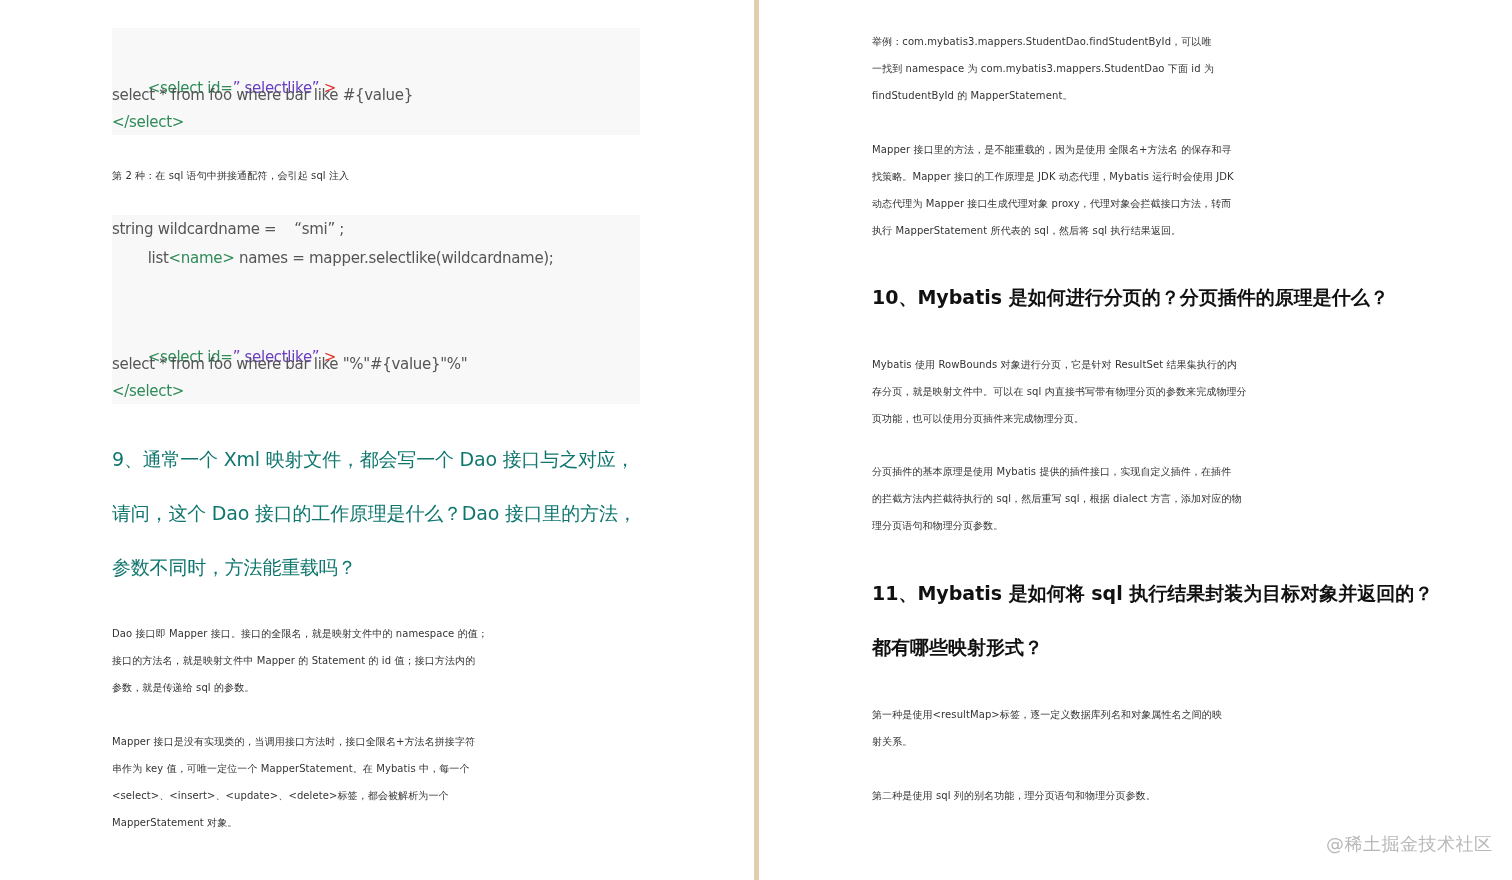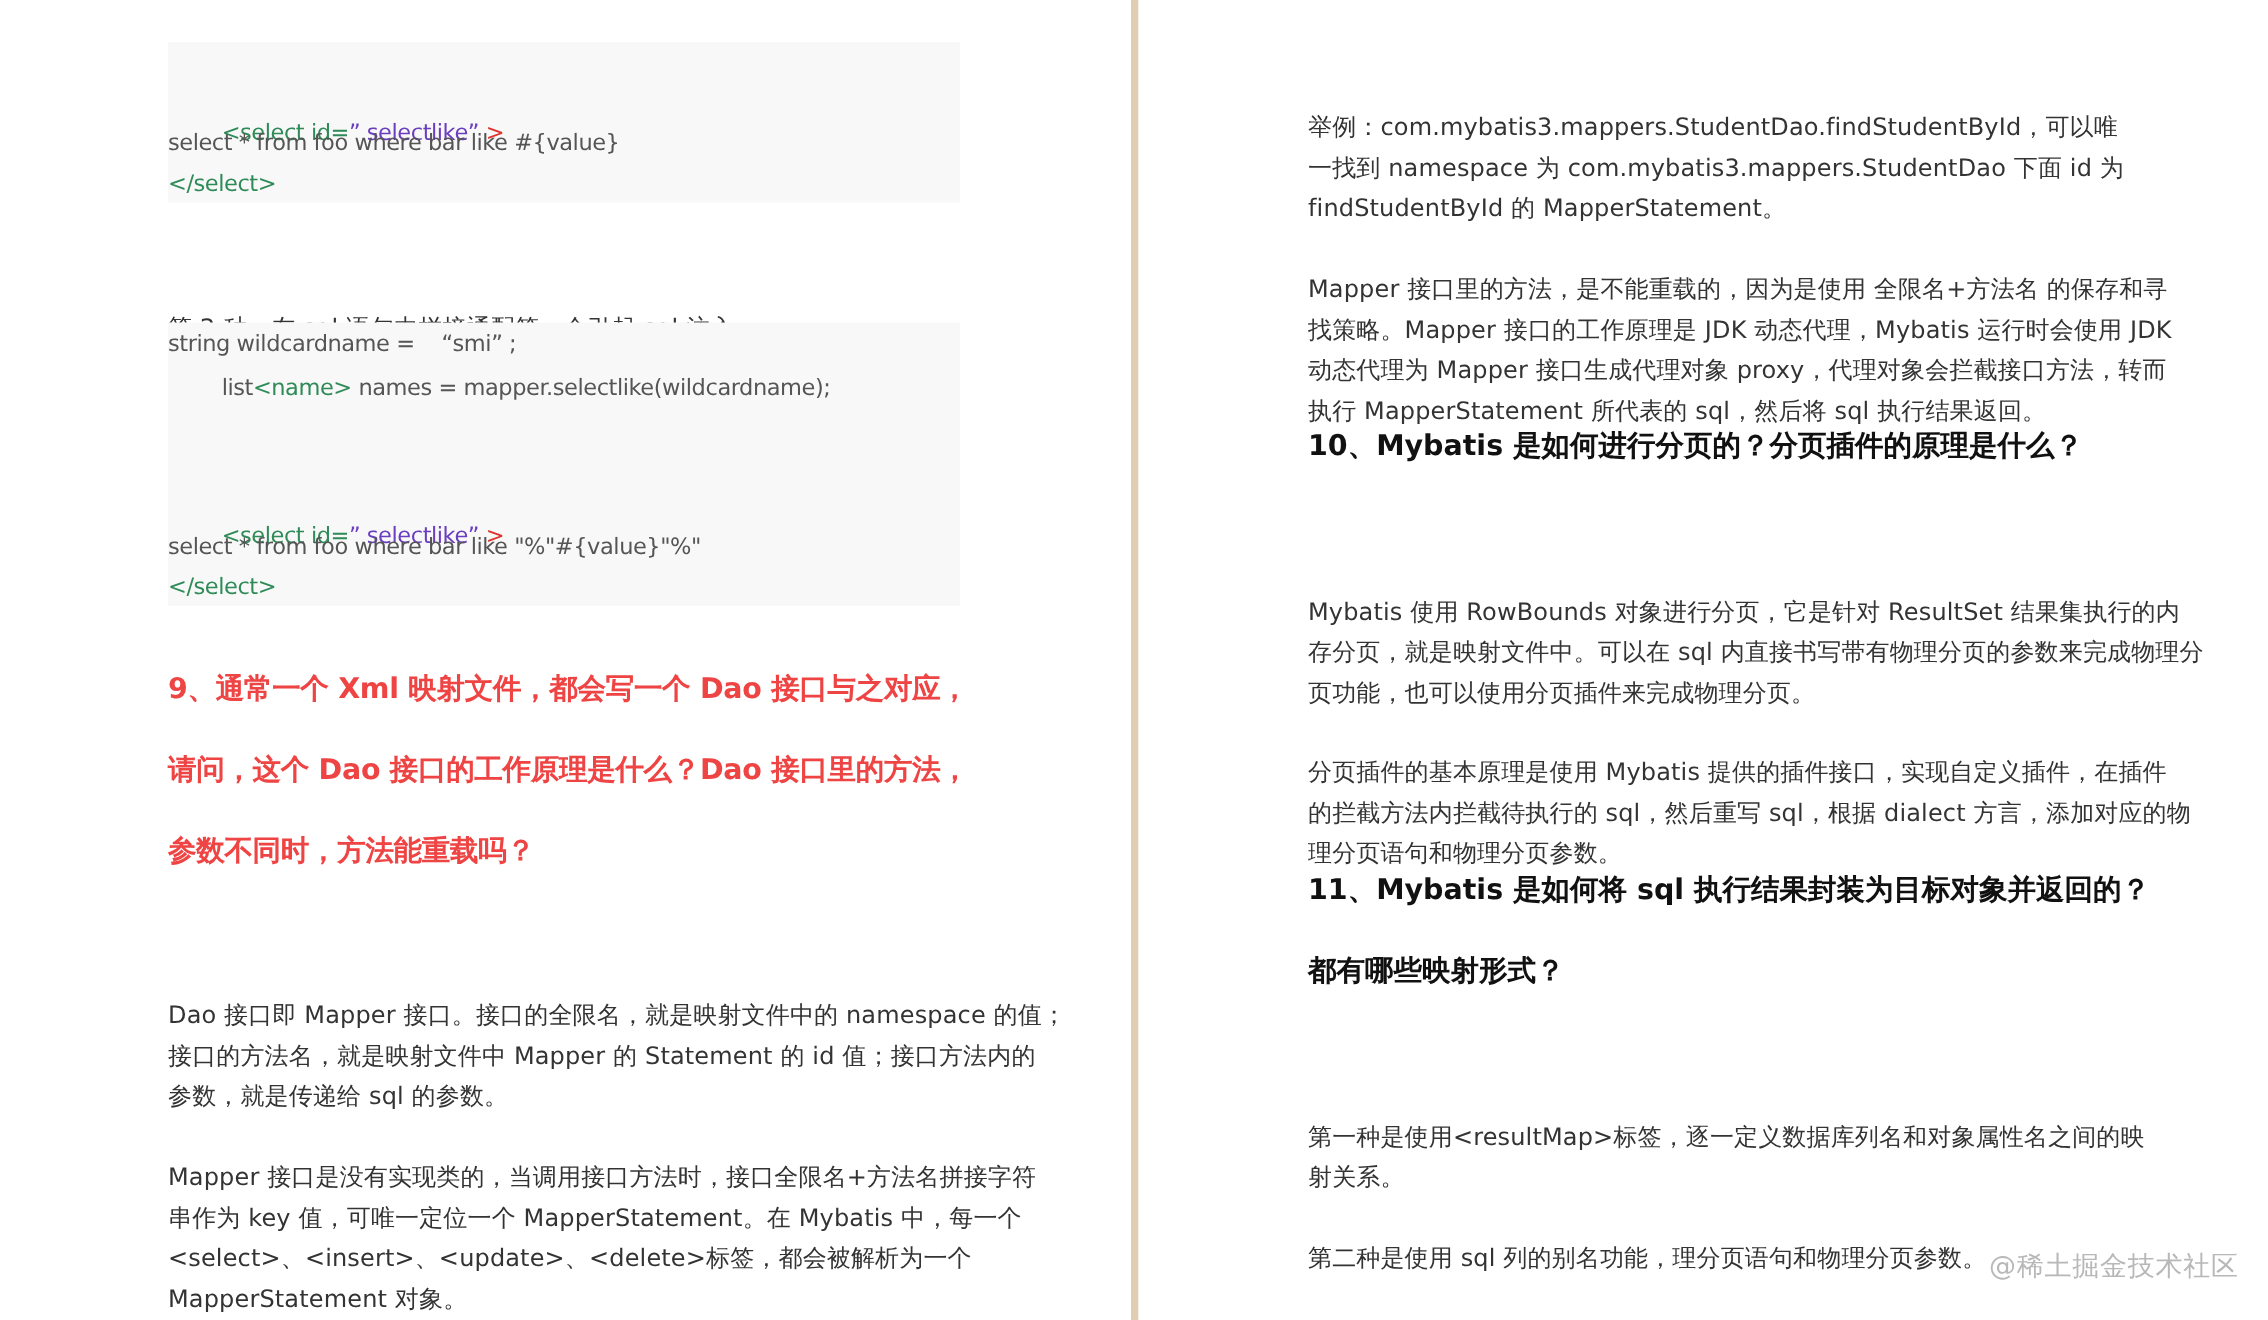--- a/index.html
+++ b/index.html
@@ -53,29 +53,28 @@
       color: #555555;
       font-family: "DejaVu Sans", "Liberation Sans", sans-serif;
       letter-spacing: -0.3px;
     }
     .tok-green { color: #2e8b57; }
     .tok-purple { color: #6a3ec0; }
     .tok-red { color: #e0312b; }
     .tok-plain { color: #555555; }
 
     .body-text {
-      font-size: 16px;
+      font-size: 10px;
       line-height: 27px;
       color: #333333;
       letter-spacing: 0.1px;
-      margin-top: 43px;
     }
     .heading {
-      font-weight: bold;
-      color: #ef4444;
+      font-weight: normal;
+      color: #0f766e;
       font-size: 19px;
       line-height: 54px;
       letter-spacing: -0.2px;
     }
     .heading-r {
       font-weight: bold;
       color: #111111;
       font-size: 19px;
       line-height: 54px;
     }

